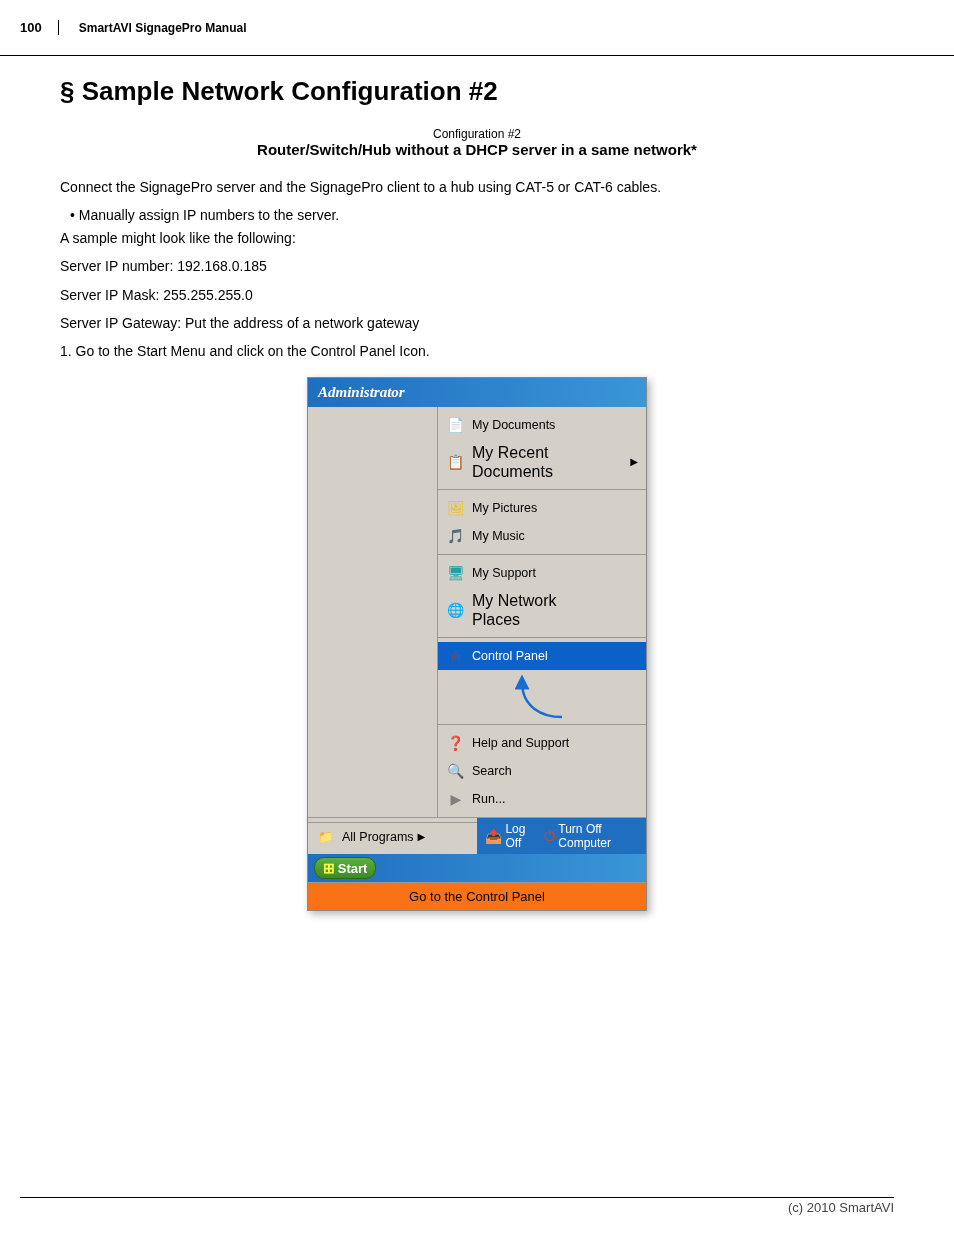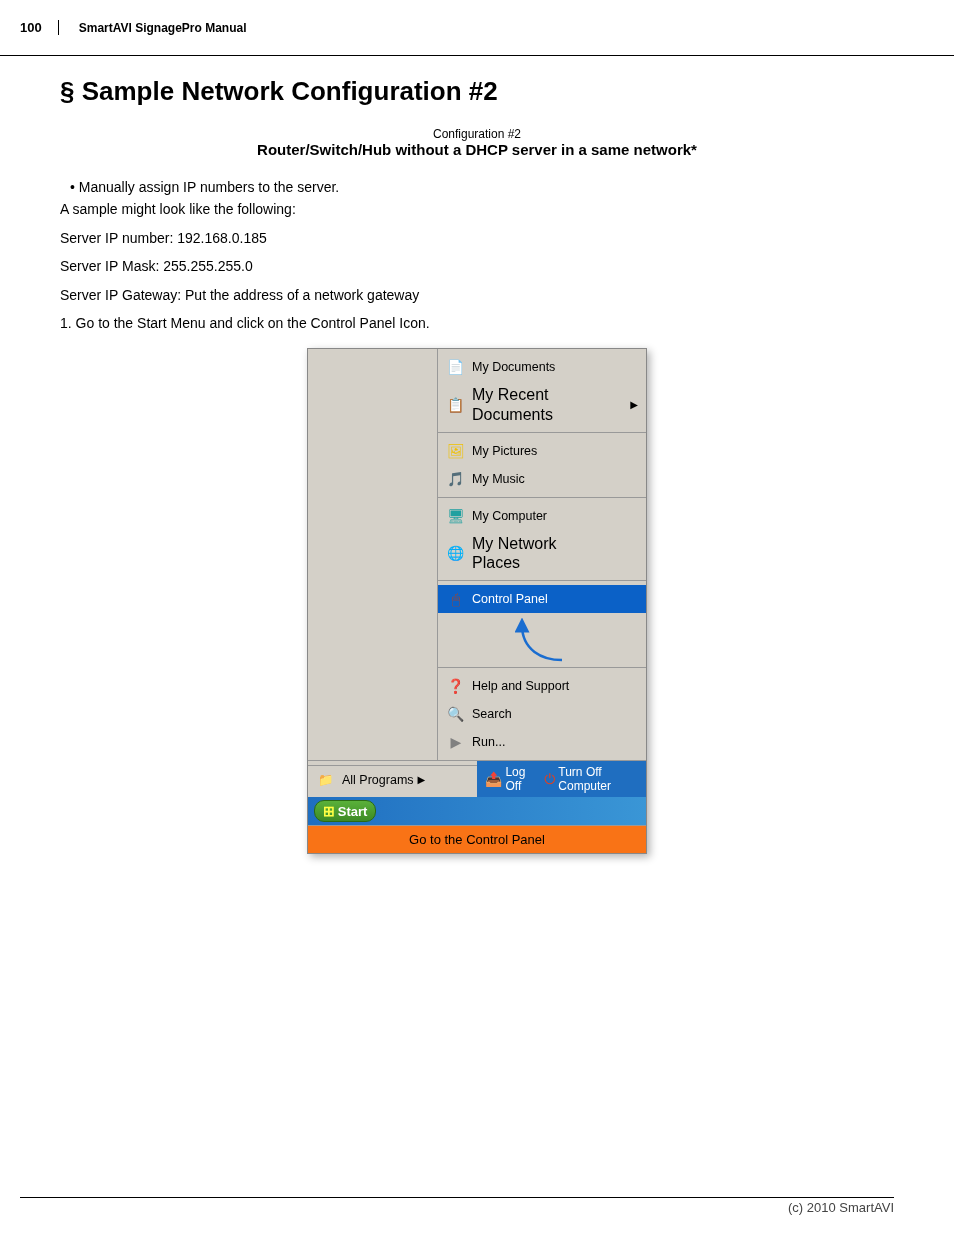--- a/index.html
+++ b/index.html
@@ -274,30 +274,32 @@
 
 <div class="main-content">
 
   <div class="section-title">§ Sample Network Configuration #2</div>
 
   <div class="config-subtitle">
     <p>Configuration #2</p>
     <p class="bold-line">Router/Switch/Hub without a DHCP server in a same network*</p>
   </div>
 
+  <p class="body-text">Connect the SignagePro server and the SignagePro client to a hub using CAT-5 or CAT-6 cables.</p>
   <p class="bullet-text">Manually assign IP numbers to the server.</p>
   <p class="body-text">A sample might look like the following:</p>
   <p class="body-text">Server IP number: 192.168.0.185</p>
   <p class="body-text">Server IP Mask: 255.255.255.0</p>
   <p class="body-text">Server IP Gateway: Put the address of a network gateway</p>
 
   <p class="body-text">1.  Go to the Start Menu and click on the Control Panel Icon.</p>
 
   <div class="screenshot-container" style="margin-top:14px;">
 
+    <div class="start-menu-titlebar">Administrator</div>
 
     <div class="start-menu-body">
 
       <div class="left-panel"></div>
 
       <div class="right-panel">
 
         <div class="menu-item">
           <span class="item-icon icon-yellow">📄</span>
           <span class="item-label">My Documents</span>
@@ -318,21 +320,21 @@
 
         <div class="menu-item">
           <span class="item-icon icon-yellow">🎵</span>
           <span class="item-label">My Music</span>
         </div>
 
         <div class="menu-separator"></div>
 
         <div class="menu-item">
           <span class="item-icon icon-teal">🖥</span>
-          <span class="item-label">My Computer</span>
+          <span class="item-label">My Support</span>
         </div>
 
         <div class="menu-item">
           <span class="item-icon icon-teal">🌐</span>
           <span class="item-label-two">My Network<br>Places</span>
         </div>
 
         <div class="menu-separator"></div>
 
         <div class="menu-item highlighted">

